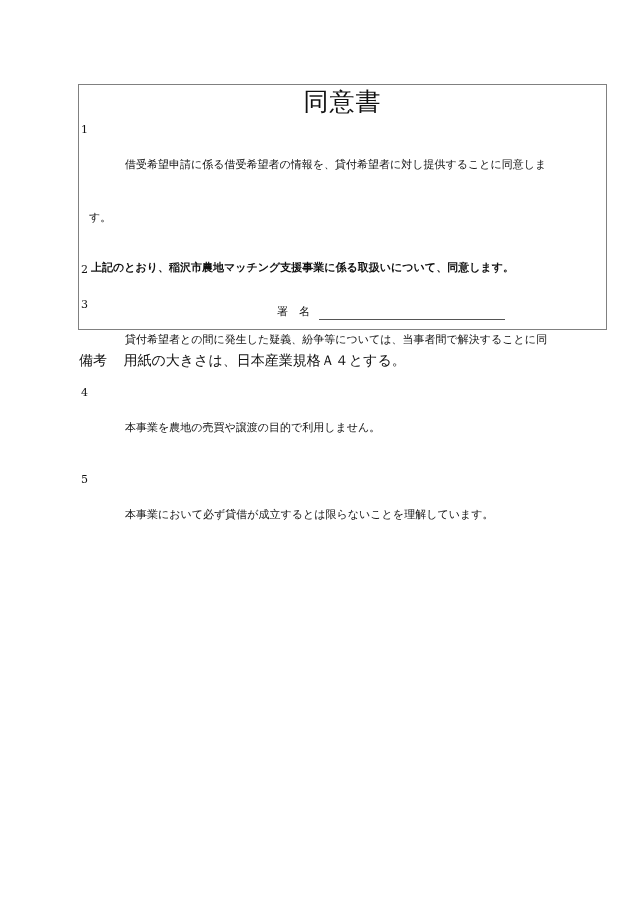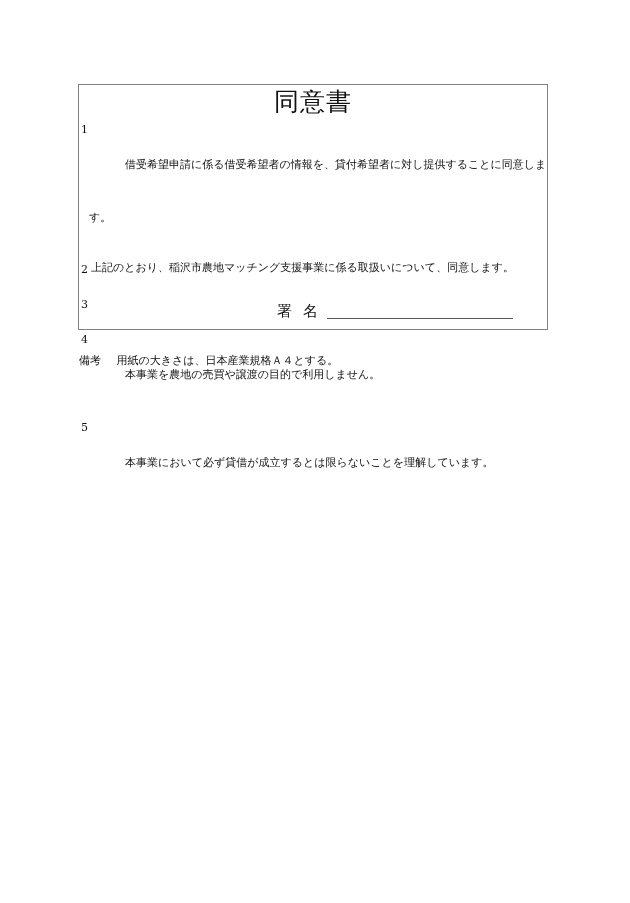--- a/index.html
+++ b/index.html
@@ -12,21 +12,21 @@
       height: 903px;
       position: relative;
       overflow: hidden;
       font-family: "DejaVu Serif", "Liberation Serif", serif;
       color: #111111;
     }
     .consent-box {
       position: absolute;
       left: 78px;
       top: 84px;
-      width: 470px;
+      width: 529px;
       height: 246px;
       border: 1px solid #808080;
       box-sizing: border-box;
     }
     .title {
       position: absolute;
       left: 0;
       right: 0;
       top: 2px;
       text-align: center;
@@ -65,46 +65,47 @@
     .item-line.cont {
       margin-left: -12px;
     }
     .statement {
       position: absolute;
       left: 12px;
       top: 174px;
       font-size: 11px;
       line-height: 17px;
       white-space: nowrap;
+      font-weight: bold;
     }
     .signature {
       position: absolute;
       left: 198px;
       top: 218px;
-      font-size: 15px;
+      font-size: 11px;
       line-height: 17px;
       display: flex;
-      align-items: center;
+      align-items: flex-end;
     }
     .signature-label {
       letter-spacing: 11px;
       margin-right: -8px;
     }
     .signature-line {
       display: inline-block;
       width: 186px;
       height: 13px;
       border-bottom: 1px solid #555;
       margin-left: 6px;
     }
     .remark {
       position: absolute;
       left: 79px;
       top: 352px;
-      font-size: 11px;
+      font-size: 14px;
       line-height: 17px;
       white-space: nowrap;
     }
     .remark-label {
       margin-right: 12px;
     }
   </style>
 </head>
 <body>
 
@@ -120,20 +121,21 @@
       </span>
     </div>
     <div class="item">
       <span class="item-num">2</span>
       <span class="item-text">
       </span>
     </div>
     <div class="item">
       <span class="item-num">3</span>
       <span class="item-text">
+        <span class="item-line">貸付希望者との間に発生した疑義、紛争等については、当事者間で解決することに同</span>
       </span>
     </div>
     <div class="item">
       <span class="item-num">4</span>
       <span class="item-text">
         <span class="item-line">本事業を農地の売買や譲渡の目的で利用しません。</span>
       </span>
     </div>
     <div class="item">
       <span class="item-num">5</span>

